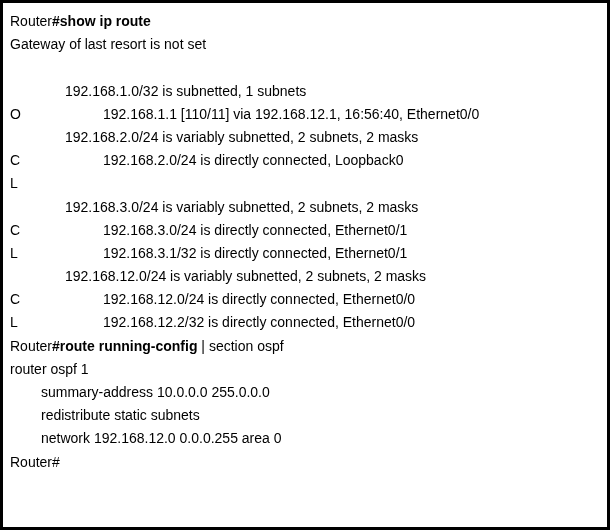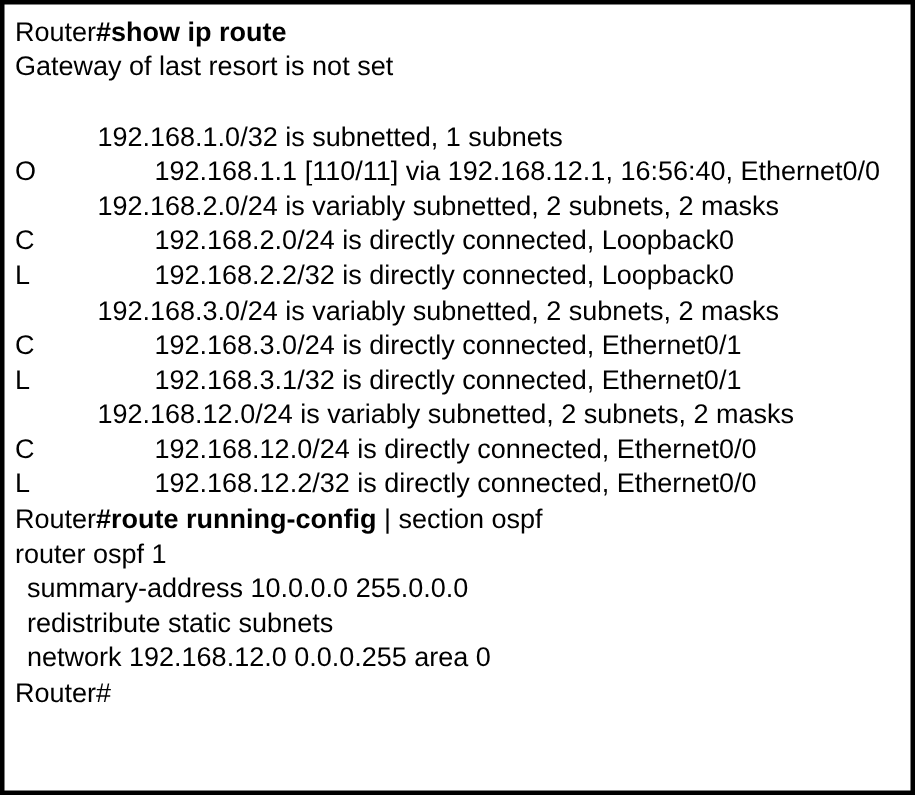--- a/index.html
+++ b/index.html
@@ -13,55 +13,55 @@
   }
   .frame {
     box-sizing: border-box;
     width: 610px;
     height: 530px;
     border: 3px solid #000000;
     background: #ffffff;
     padding: 7px 6px 6px 7px;
     overflow: hidden;
     font-family: "Liberation Sans", "DejaVu Sans", sans-serif;
-    font-size: 18px;
+    font-size: 14px;
     color: #000000;
   }
   .line {
     position: relative;
     line-height: 23.2px;
     height: 23.2px;
     white-space: nowrap;
   }
   .prompt { font-weight: 400; }
   .cmd { font-weight: 700; }
   .suffix { font-weight: 400; text-align: right; }
   .code {
     position: absolute;
     left: 0;
     top: 0;
   }
   .indent-none   { padding-left: 0; }
   .indent-subnet { padding-left: 55px; }
   .indent-route  { padding-left: 93px; }
-  .indent-config { padding-left: 8px; }
+  .indent-config { padding-left: 8px; margin-left: 23px; }
 </style>
 </head>
 <body>
 
 <div class="frame" style="background: rgb(255, 255, 255); border-color: rgb(0, 0, 0); color: rgb(0, 0, 0);">
   <div id="cli-output">
       <div class="line indent-none"><span class="prompt">Router</span><span class="cmd">#show ip route</span></div>
       <div class="line indent-none"><span>Gateway of last resort is not set</span></div>
       <div class="line">&nbsp;</div>
       <div class="line indent-subnet"><span>192.168.1.0/32 is subnetted, 1 subnets</span></div>
       <div class="line indent-route"><span class="code">O</span><span>192.168.1.1 [110/11] via 192.168.12.1, 16:56:40, Ethernet0/0</span></div>
       <div class="line indent-subnet"><span>192.168.2.0/24 is variably subnetted, 2 subnets, 2 masks</span></div>
       <div class="line indent-route"><span class="code">C</span><span>192.168.2.0/24 is directly connected, Loopback0</span></div>
-      <div class="line indent-route"><span class="code">L</span><span>192.168.2.2/32 is directly connected, Loopback0</span></div>
+      <div class="line indent-route"><span class="code">L</span></div>
       <div class="line indent-subnet"><span>192.168.3.0/24 is variably subnetted, 2 subnets, 2 masks</span></div>
       <div class="line indent-route"><span class="code">C</span><span>192.168.3.0/24 is directly connected, Ethernet0/1</span></div>
       <div class="line indent-route"><span class="code">L</span><span>192.168.3.1/32 is directly connected, Ethernet0/1</span></div>
       <div class="line indent-subnet"><span>192.168.12.0/24 is variably subnetted, 2 subnets, 2 masks</span></div>
       <div class="line indent-route"><span class="code">C</span><span>192.168.12.0/24 is directly connected, Ethernet0/0</span></div>
       <div class="line indent-route"><span class="code">L</span><span>192.168.12.2/32 is directly connected, Ethernet0/0</span></div>
       <div class="line indent-none"><span class="prompt">Router</span><span class="cmd">#route running-config</span><span class="suffix"> | section ospf</span></div>
       <div class="line indent-none"><span>router ospf 1</span></div>
       <div class="line indent-config"><span>summary-address 10.0.0.0 255.0.0.0</span></div>
       <div class="line indent-config"><span>redistribute static subnets</span></div>

